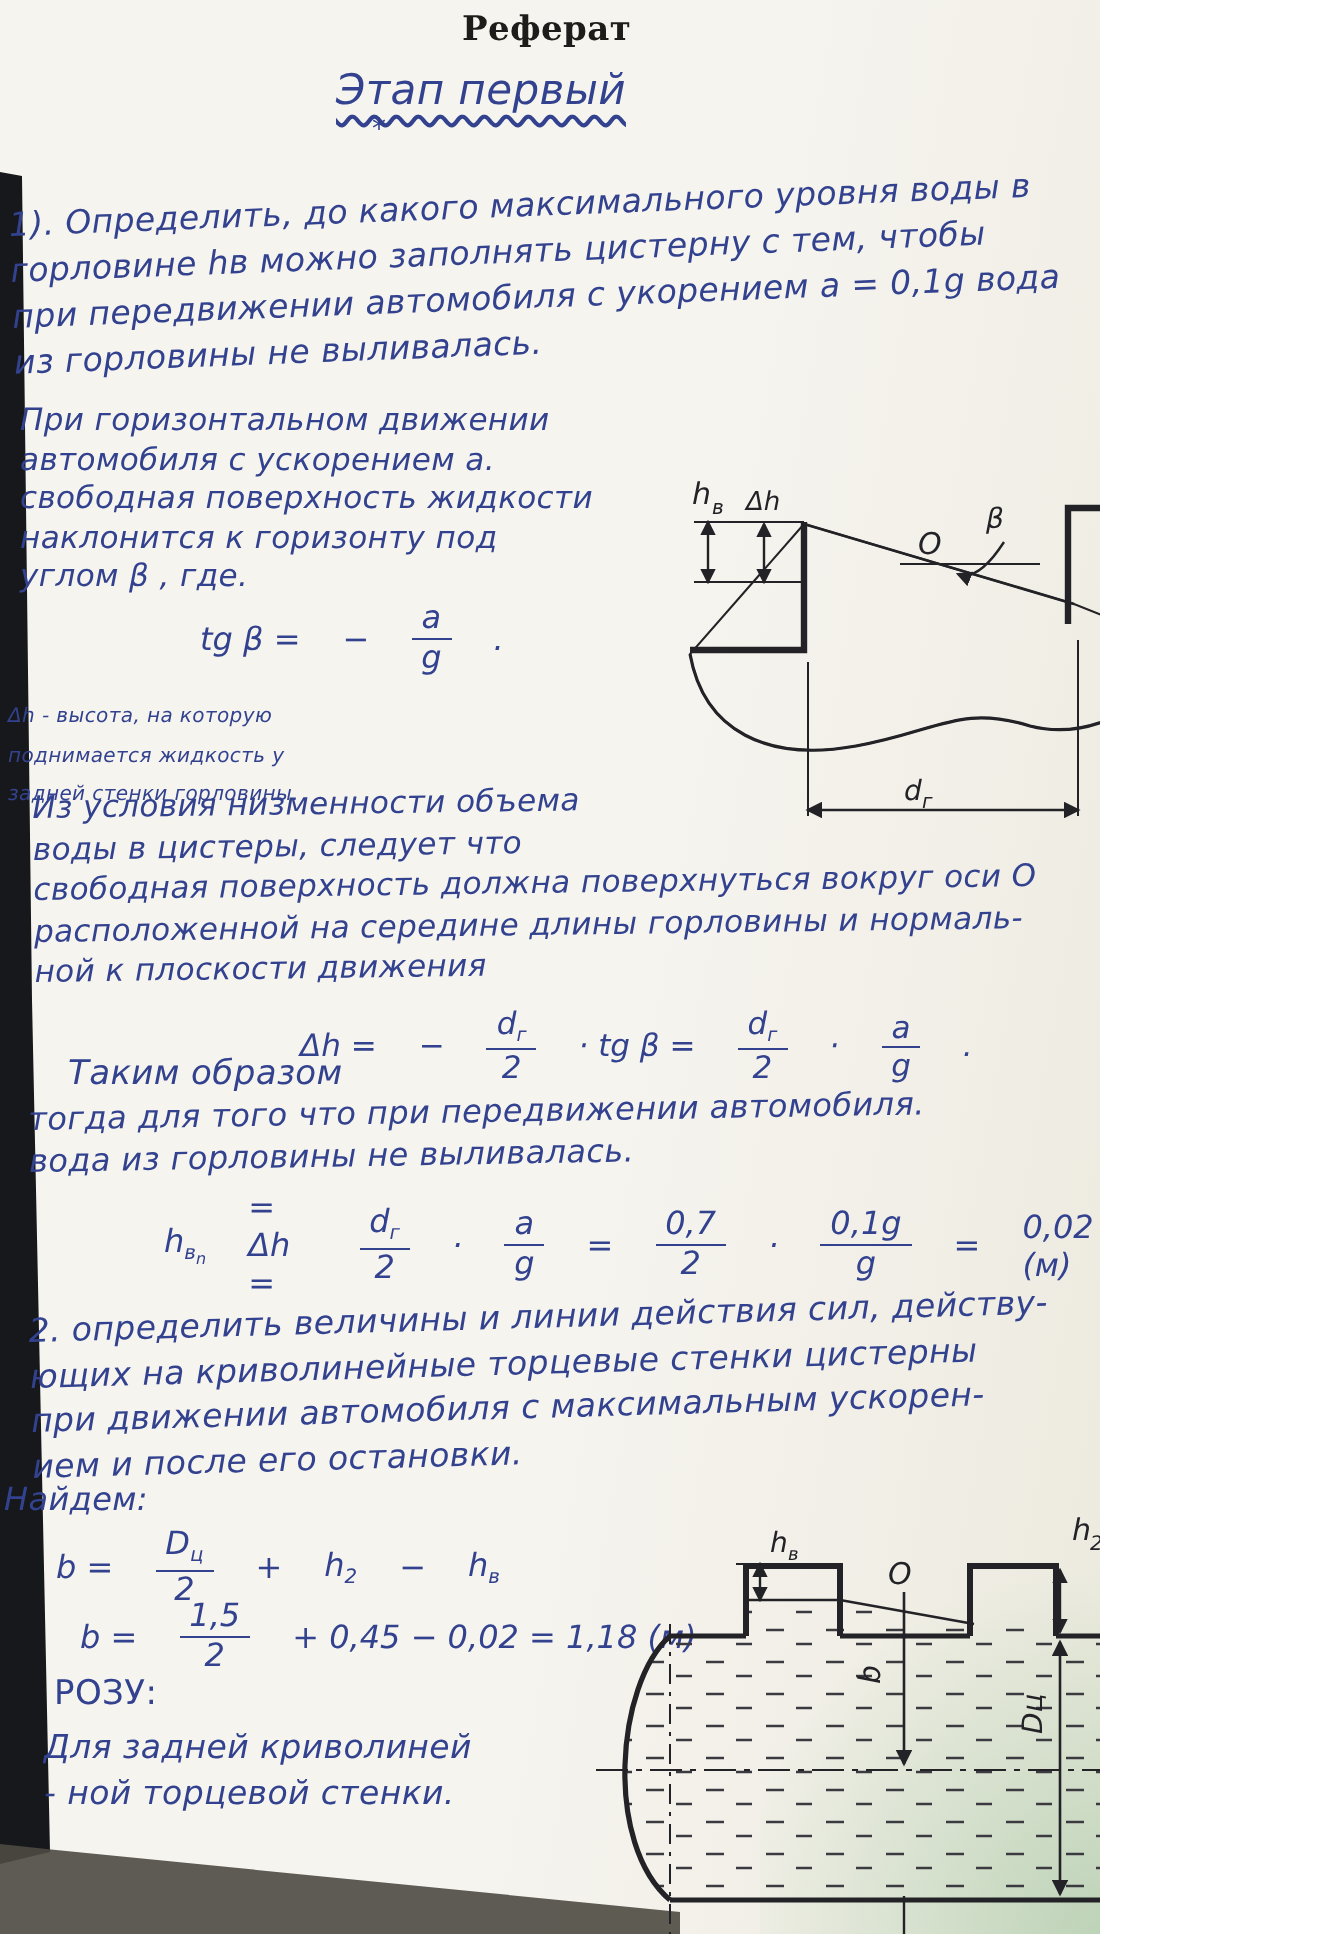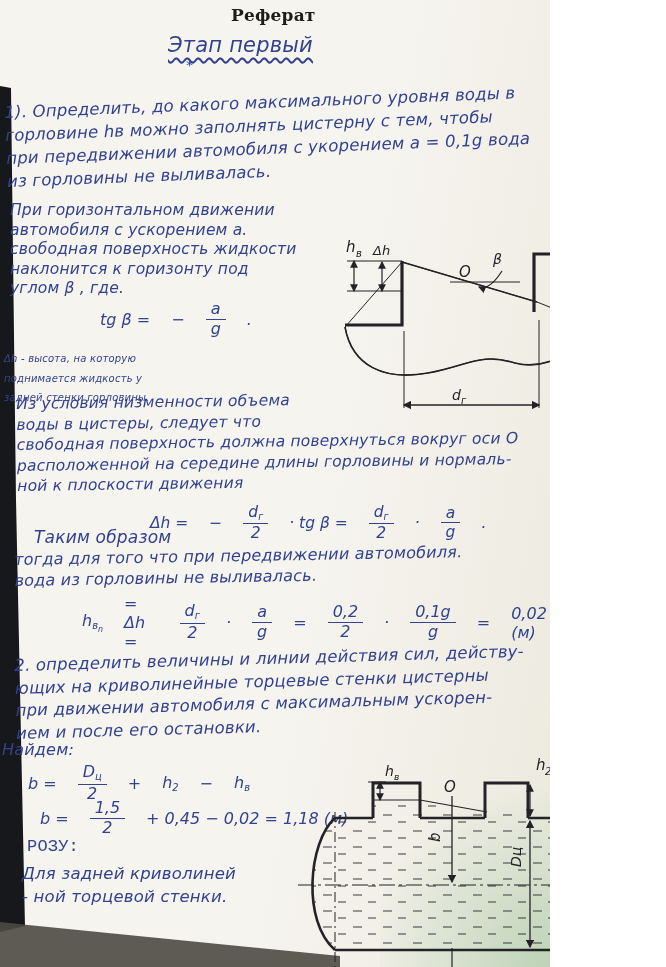--- a/index.html
+++ b/index.html
@@ -109,21 +109,21 @@
         <span class="num"><span>d</span><span class="sub">г</span></span>
         <span class="den">2</span>
       </span>
     <span>·</span>
     <span class="frac">
         <span class="num">a</span>
         <span class="den">g</span>
       </span>
     <span>=</span>
     <span class="frac">
-        <span class="num">0,2</span>
+        <span class="num">0,7</span>
         <span class="den">2</span>
       </span>
     <span>·</span>
     <span class="frac">
         <span class="num">0,1g</span>
         <span class="den">g</span>
       </span>
     <span>=</span>
     <span>0,02 (м)</span>
   </div>
@@ -149,21 +149,21 @@
 
   <div class="formula" style="left:40px;top:800px;font-size:16px;">
     <span>b =</span>
     <span class="frac">
         <span class="num">1,5</span>
         <span class="den">2</span>
       </span>
     <span>+ 0,45 − 0,02 = 1,18 (м)</span>
   </div>
 
-  <div class="hw" style="left:27px;top:837px;font-size:17px;font-style:normal;font-family:Liberation Mono, monospace;">РОЗУ:</div>
+  <div class="hw" style="left:27px;top:837px;font-size:17px;font-style:normal;">РОЗУ:</div>
 
   <div class="hw blk" style="left:22px;top:862px;width:300px;font-size:16.5px;line-height:23px;">Для задней криволиней
 - ной торцевой стенки.</div>
 
   <svg style="position:absolute;left:332px;top:194px;" width="330" height="230" viewBox="0 0 330 230">
     <defs>
       <marker id="ah1" viewBox="0 0 10 10" refX="8.5" refY="5" markerWidth="6.5" markerHeight="6.5" orient="auto-start-reverse">
           <path d="M0 0 L10 5 L0 10 z" fill="#232327"></path>
         </marker>
       <pattern id="d1pat" width="28" height="15" patternUnits="userSpaceOnUse">

